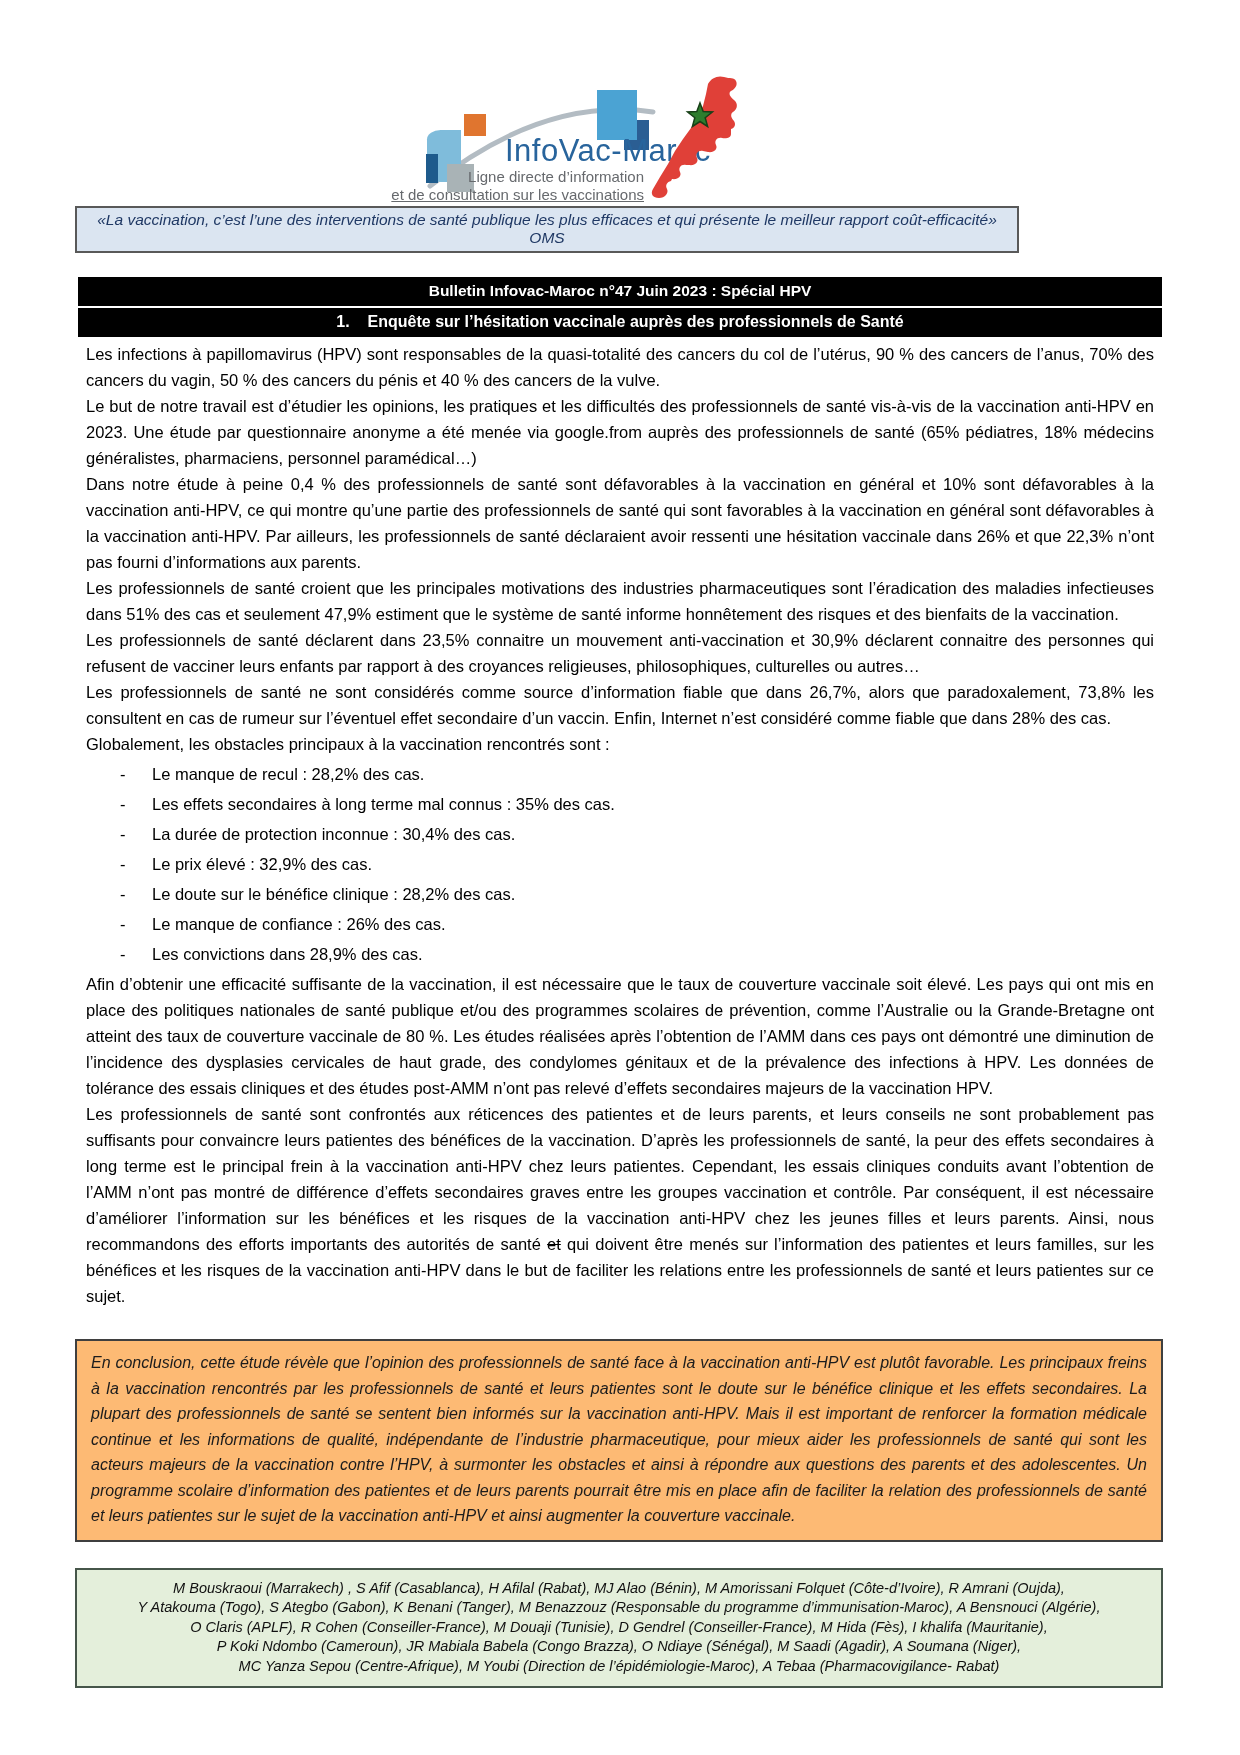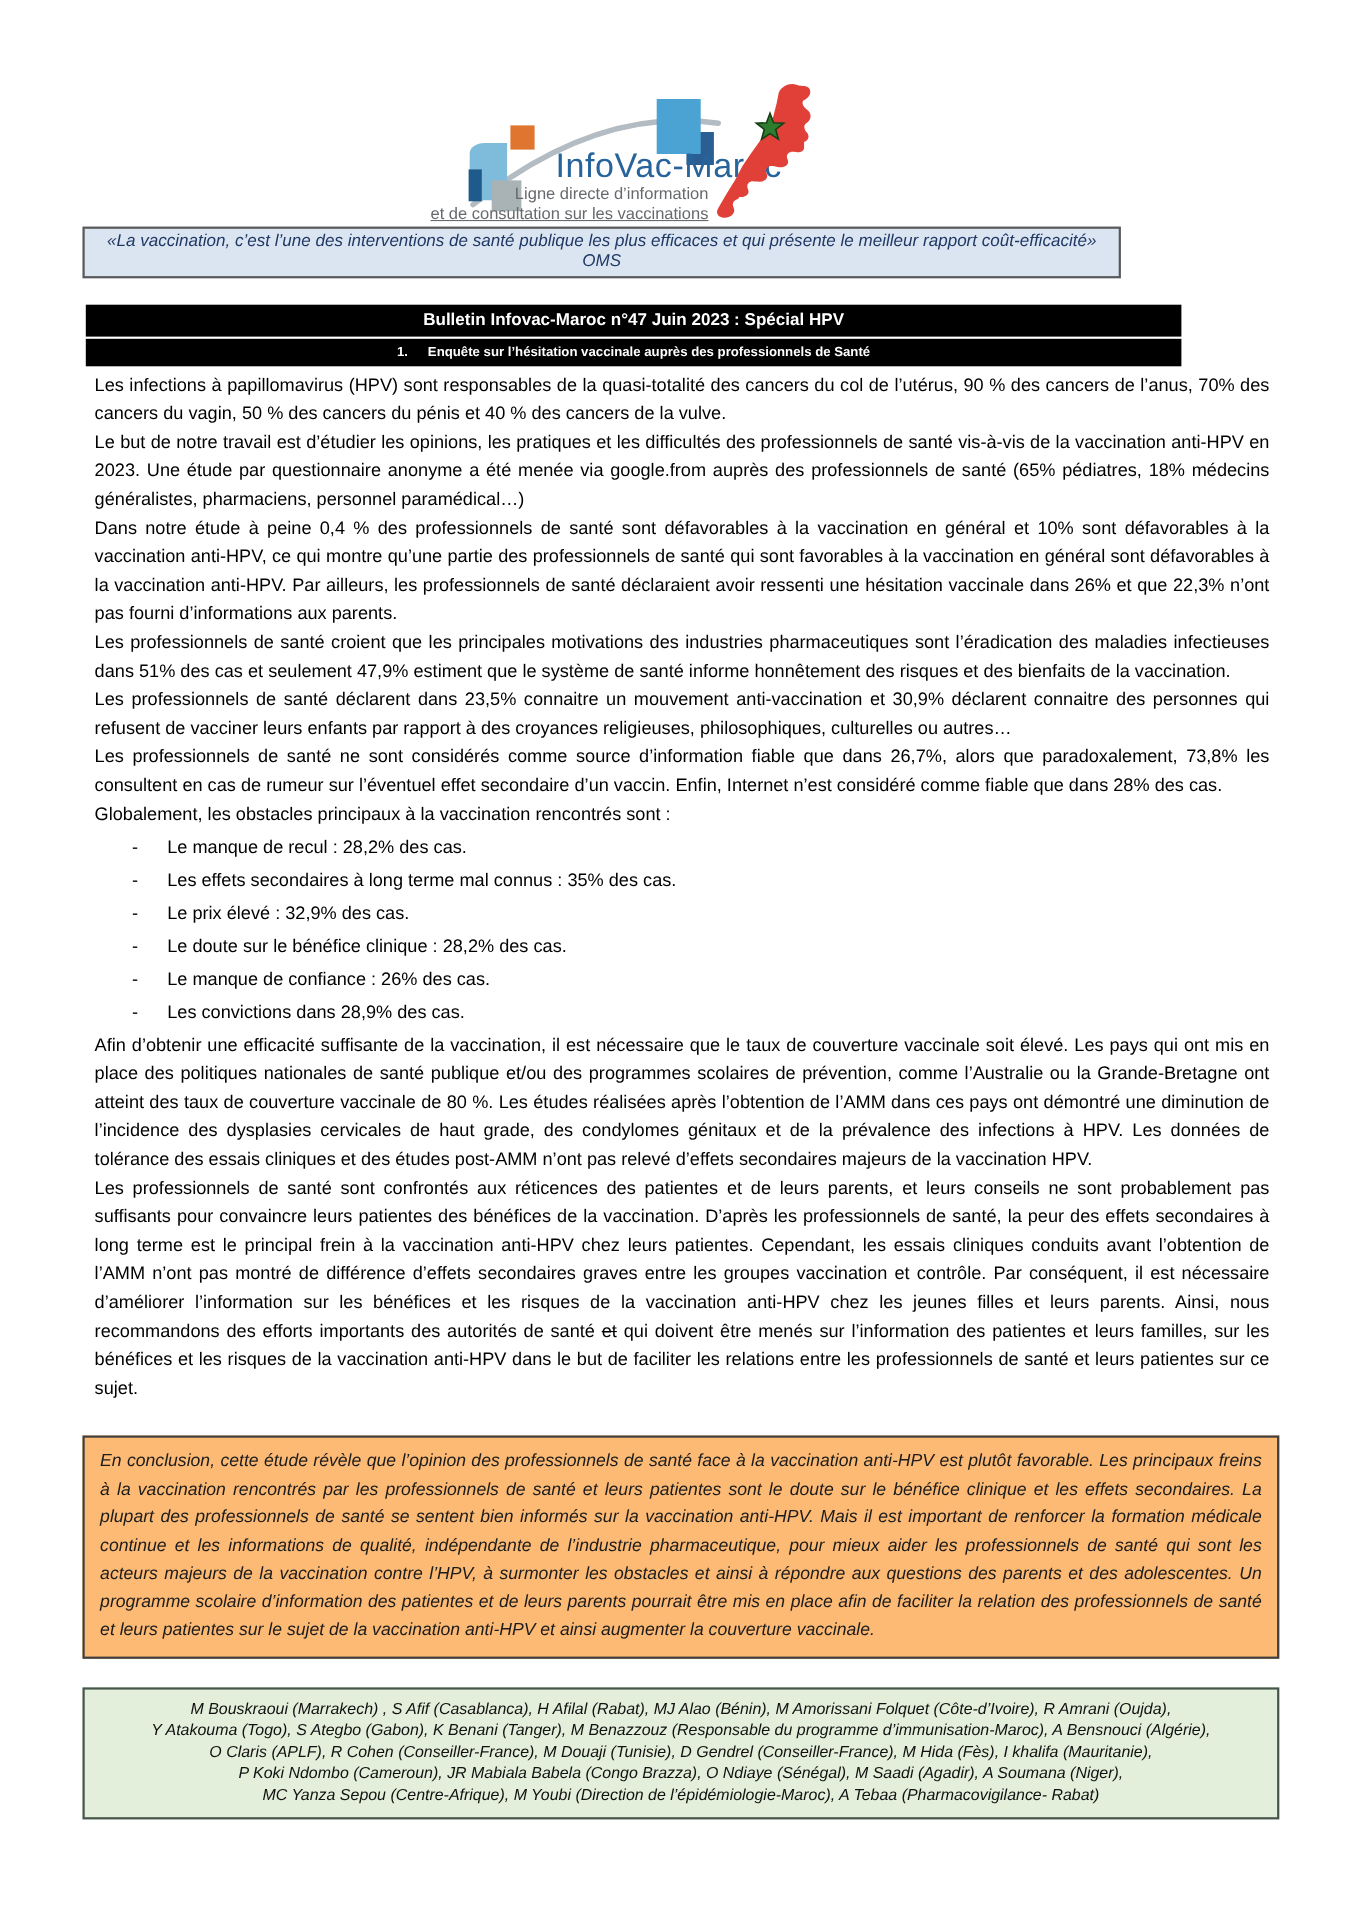--- a/index.html
+++ b/index.html
@@ -33,25 +33,25 @@
   .map-wrap { position:absolute; left:648px; top:74px; }
   
   .quote-bar {
     margin-left:75px; width:944px;
     border:2px solid #595959; background:#dbe5f1;
     color:#1f3864; font-style:italic; font-size:15.5px;
     text-align:center; padding:3px 8px 4px;
   }
   
   .bar {
-    margin-left:78px; width:996px; background:#000; color:#fff;
+    margin-left:78px; width:1084px; background:#000; color:#fff;
     text-align:center; font-weight:bold;
   }
   .bar1 { margin-top:24px; font-size:15.5px; padding:5px 0 6px; }
-  .bar2 { margin-top:2px;  font-size:12px; padding:5px 16px 6px; }
+  .bar2 { margin-top:2px;  font-size:16px; padding:5px 16px 6px; }
   .bar2 .num { margin-right:18px; }
   
   .main {
     margin:4px 86px 12px 86px;
     font-size:16.5px; line-height:26px; text-align:justify;
   }
   .main p { margin:0; }
   ul.obstacles { list-style:none; margin:2px 0; }
   ul.obstacles li { position:relative; padding-left:66px; line-height:30px; text-align:left; }
   ul.obstacles li::before { content:"-"; position:absolute; left:34px; }
@@ -116,20 +116,21 @@
     <p>Les infections à papillomavirus (HPV) sont responsables de la quasi-totalité des cancers du col de l’utérus, 90 % des cancers de l’anus, 70% des cancers du vagin, 50 % des cancers du pénis et 40 % des cancers de la vulve.</p>
     <p>Le but de notre travail est d’étudier les opinions, les pratiques et les difficultés des professionnels de santé vis-à-vis de la vaccination anti-HPV en 2023. Une étude par questionnaire anonyme a été menée via google.from auprès des professionnels de santé (65% pédiatres, 18% médecins généralistes, pharmaciens, personnel paramédical…)</p>
     <p>Dans notre étude à peine 0,4 % des professionnels de santé sont défavorables à la vaccination en général et 10% sont défavorables à la vaccination anti-HPV, ce qui montre qu’une partie des professionnels de santé qui sont favorables à la vaccination en général sont défavorables à la vaccination anti-HPV. Par ailleurs, les professionnels de santé déclaraient avoir ressenti une hésitation vaccinale dans 26% et que 22,3% n’ont pas fourni d’informations aux parents.</p>
     <p>Les professionnels de santé croient que les principales motivations des industries pharmaceutiques sont l’éradication des maladies infectieuses dans 51% des cas et seulement 47,9% estiment que le système de santé informe honnêtement des risques et des bienfaits de la vaccination.</p>
     <p>Les professionnels de santé déclarent  dans 23,5% connaitre un mouvement anti-vaccination et 30,9% déclarent connaitre des personnes qui refusent de vacciner leurs enfants par rapport à des croyances religieuses, philosophiques, culturelles ou autres…</p>
     <p>Les professionnels de santé ne sont considérés comme source d’information fiable que dans 26,7%, alors que paradoxalement, 73,8% les consultent en cas de rumeur sur l’éventuel effet secondaire d’un vaccin.  Enfin, Internet n’est considéré comme fiable que dans 28% des cas.</p>
     <p>Globalement, les obstacles principaux à la vaccination rencontrés sont :</p>
     <ul class="obstacles">
       <li>Le manque de recul : 28,2% des cas.</li>
       <li>Les effets secondaires à long terme mal connus : 35% des cas.</li>
+      <li>La durée de protection inconnue : 30,4% des cas.</li>
       <li>Le prix élevé : 32,9% des cas.</li>
       <li>Le doute sur le bénéfice clinique : 28,2% des cas.</li>
       <li>Le manque de confiance : 26% des cas.</li>
       <li>Les convictions  dans 28,9% des cas.</li>
     </ul>
     <p>Afin d’obtenir une efficacité suffisante de la vaccination, il est nécessaire que le taux de couverture vaccinale soit élevé. Les pays qui ont mis en place des politiques nationales de santé publique et/ou des programmes scolaires de prévention, comme l’Australie ou la Grande-Bretagne ont atteint des taux de couverture vaccinale de 80 %. Les études réalisées après l’obtention de l’AMM dans ces pays ont démontré une diminution de l’incidence des dysplasies cervicales de haut grade, des condylomes génitaux et de la prévalence des infections à HPV. Les données de tolérance des essais cliniques et des études post-AMM n’ont pas relevé d’effets secondaires majeurs de la vaccination HPV.</p>
     <p><span>Les professionnels de santé sont confrontés aux réticences des patientes et de leurs parents, et leurs conseils ne sont probablement pas suffisants pour convaincre leurs patientes des bénéfices de la vaccination. D’après les professionnels de santé, la peur des effets secondaires à long terme est le principal frein à la vaccination anti-HPV chez leurs patientes. Cependant, les essais cliniques conduits avant l’obtention de l’AMM n’ont pas montré de différence d’effets secondaires graves entre les groupes vaccination et contrôle.   Par conséquent, il est nécessaire d’améliorer l’information sur les bénéfices et les risques de la vaccination anti-HPV chez les jeunes filles et leurs parents. Ainsi, nous recommandons des efforts importants des autorités de santé </span><span class="strike">et</span><span> qui doivent être menés sur l’information des patientes et leurs familles, sur les bénéfices et les risques de la vaccination anti-HPV dans le but de faciliter les relations entre les professionnels de santé et leurs patientes sur ce sujet.</span></p>
   </div>
 
   <div class="conclusion-box">

